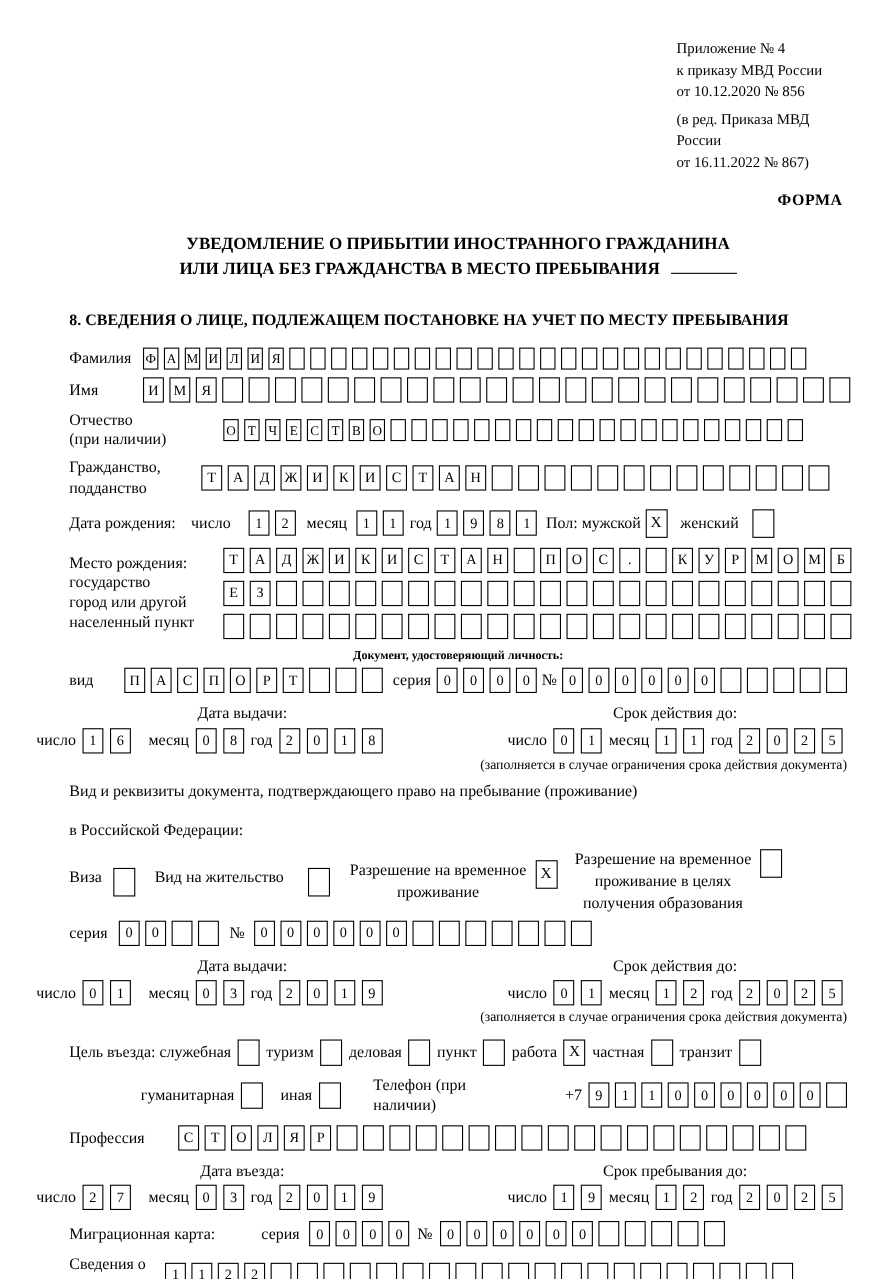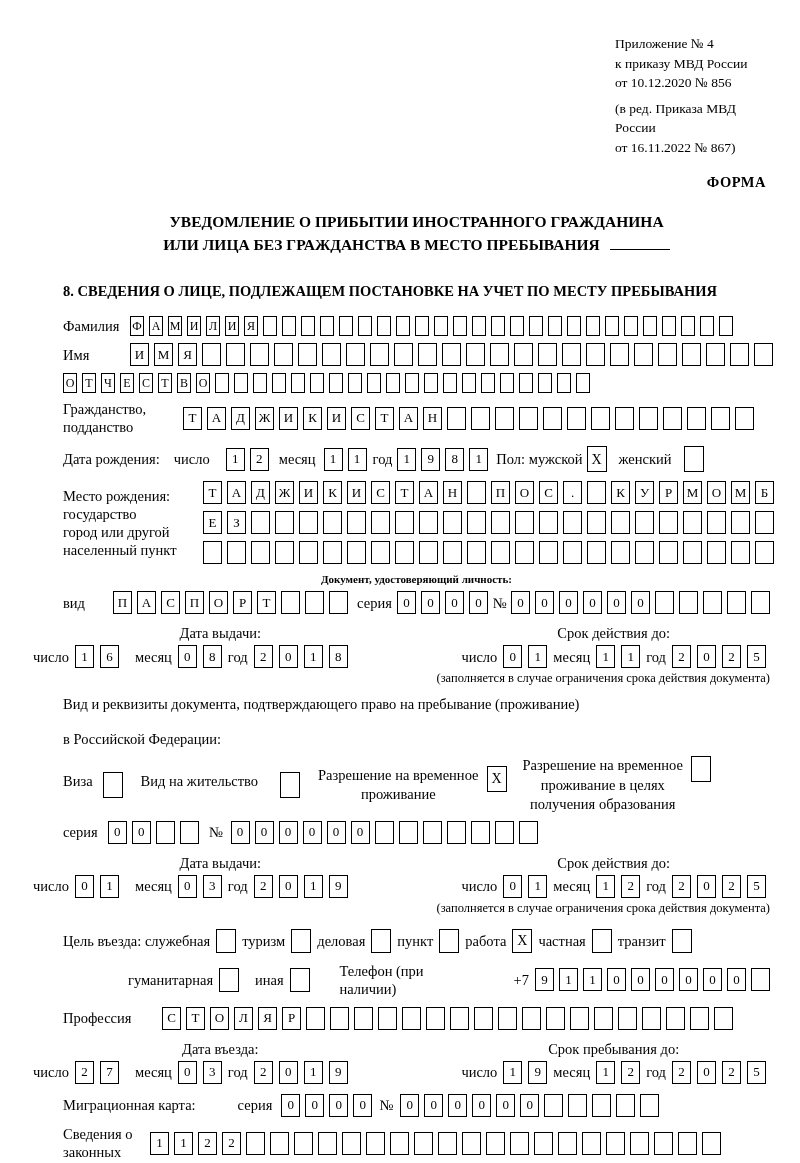--- a/index.html
+++ b/index.html
@@ -134,20 +134,24 @@
         <span class="cell"></span>
         <span class="cell"></span>
         <span class="cell"></span>
         <span class="cell"></span>
         <span class="cell"></span>
         <span class="cell"></span>
       </div>
   </div>
 
   <div class="frow">
+    <div class="lbl w140">
+      <div>Отчество</div>
+      <div>(при наличии)</div>
+    </div>
     <div class="cells s">
         <span class="cell">О</span>
         <span class="cell">Т</span>
         <span class="cell">Ч</span>
         <span class="cell">Е</span>
         <span class="cell">С</span>
         <span class="cell">Т</span>
         <span class="cell">В</span>
         <span class="cell">О</span>
         <span class="cell"></span>

